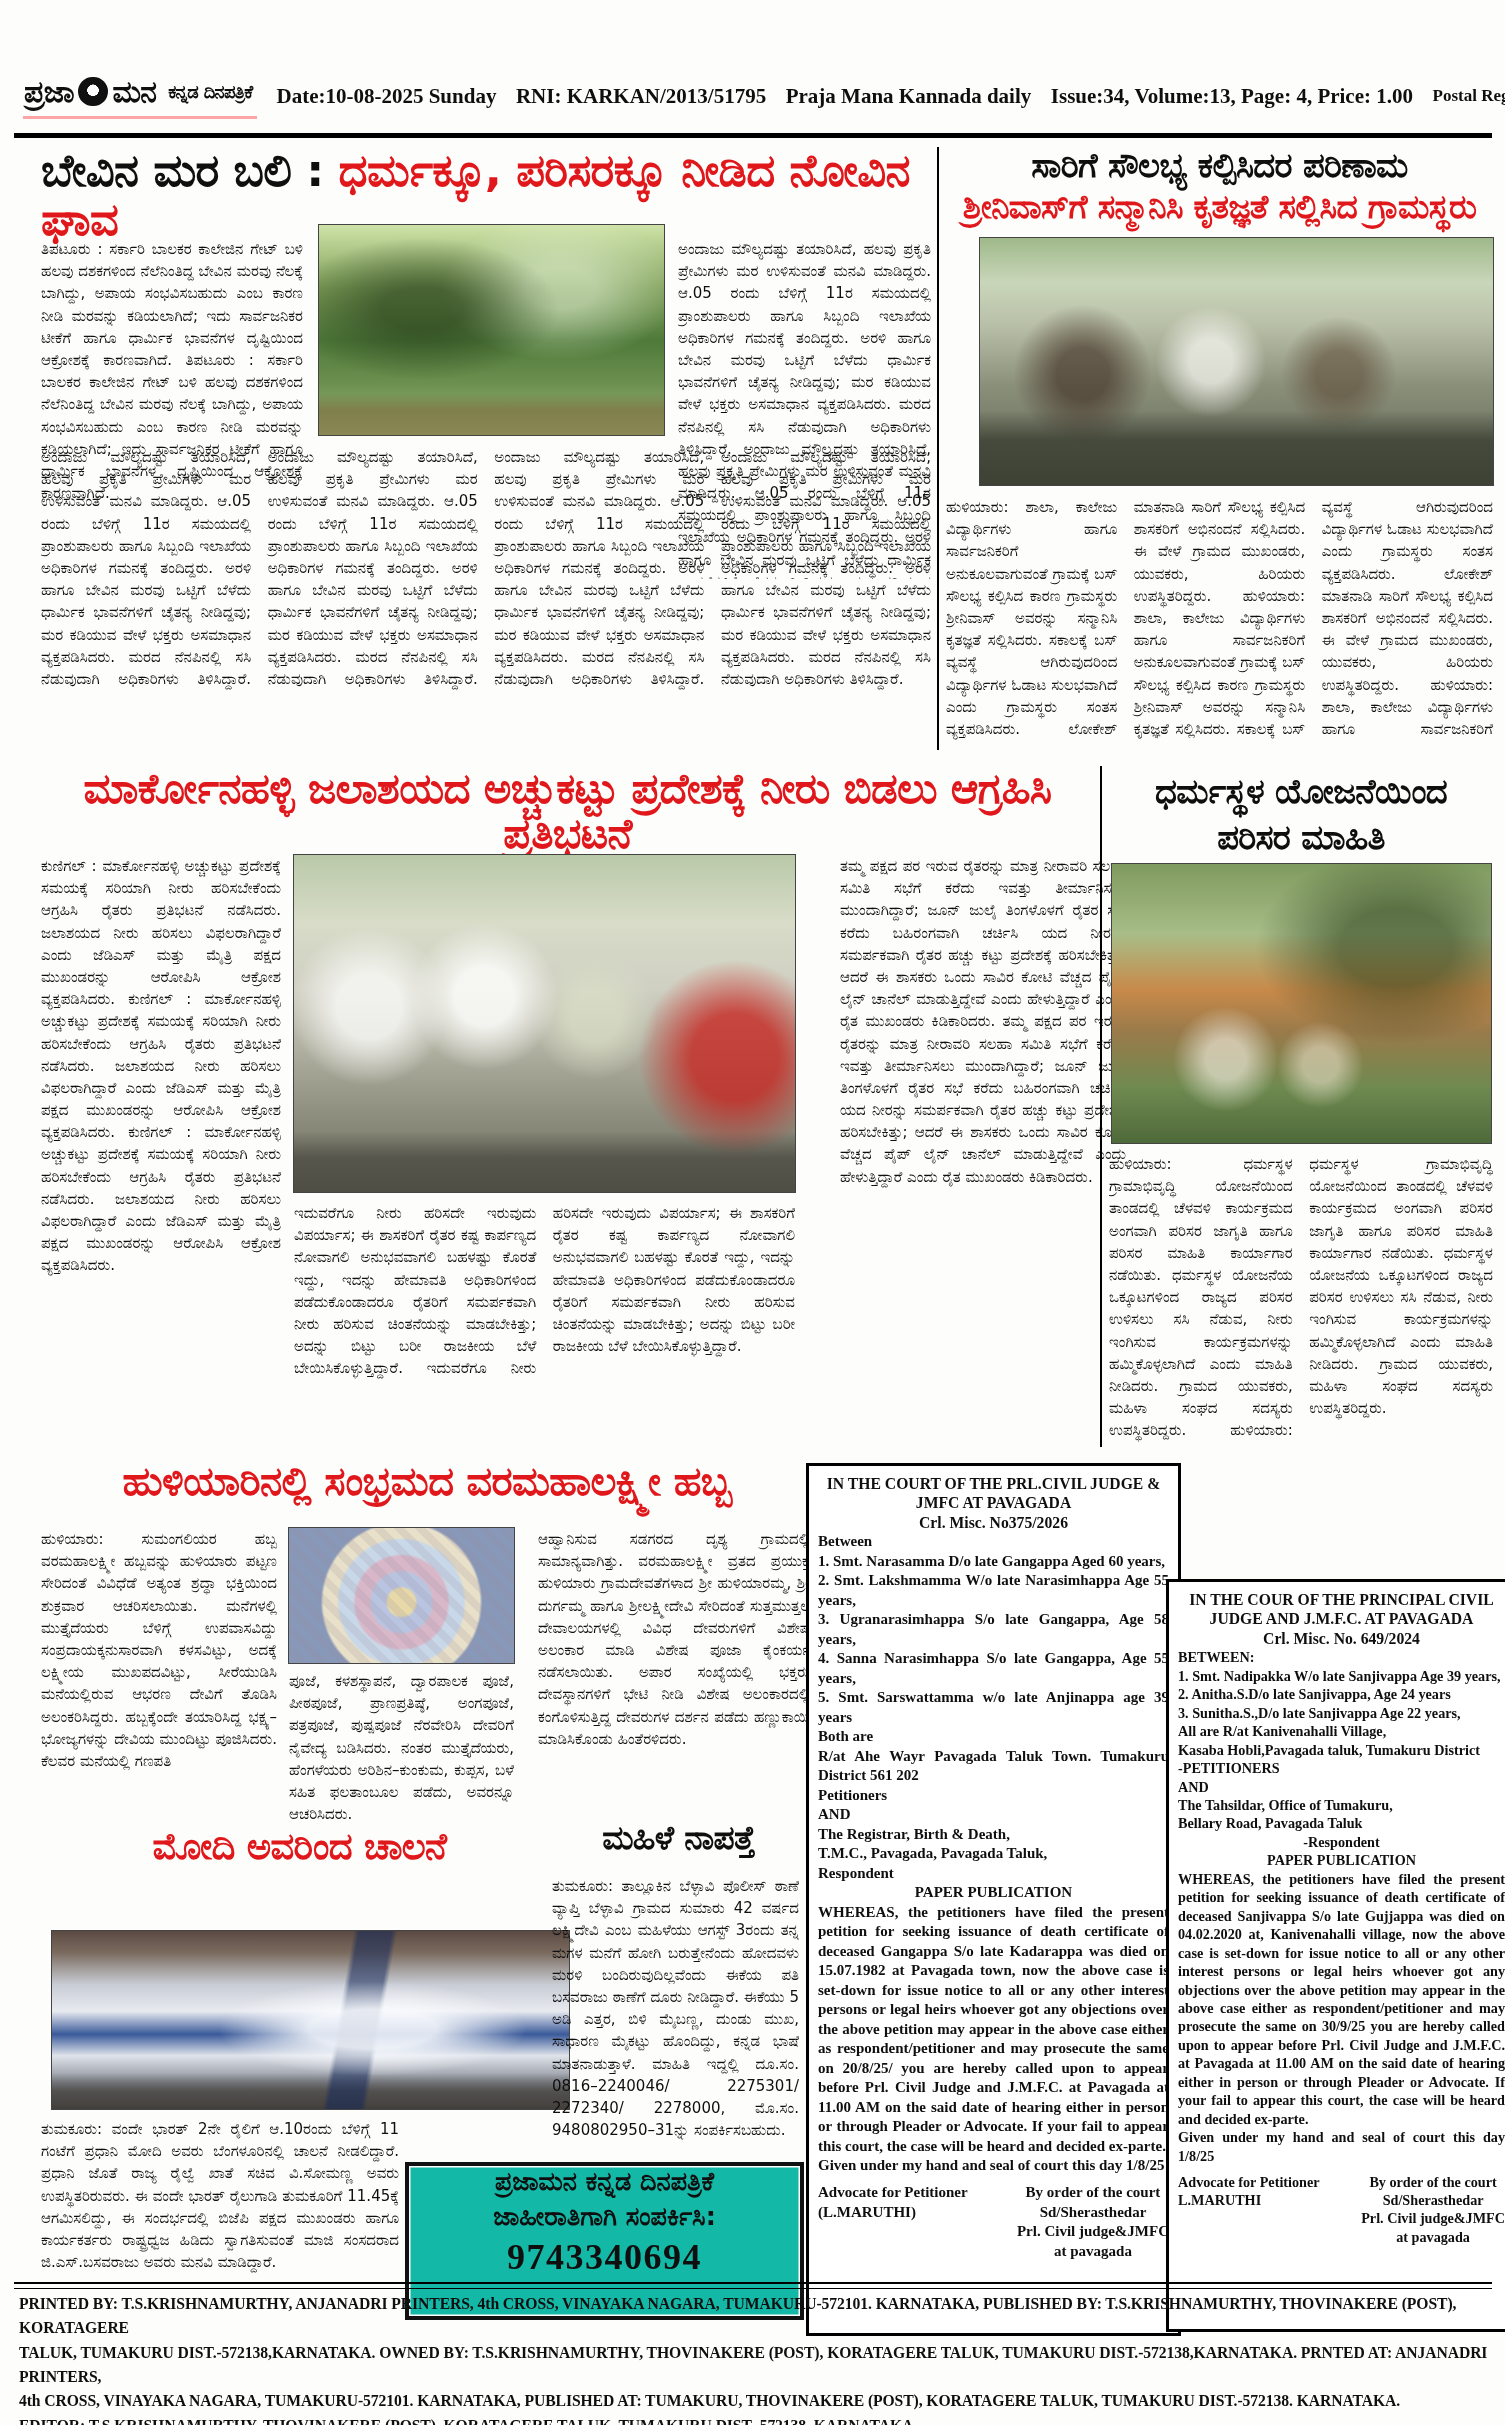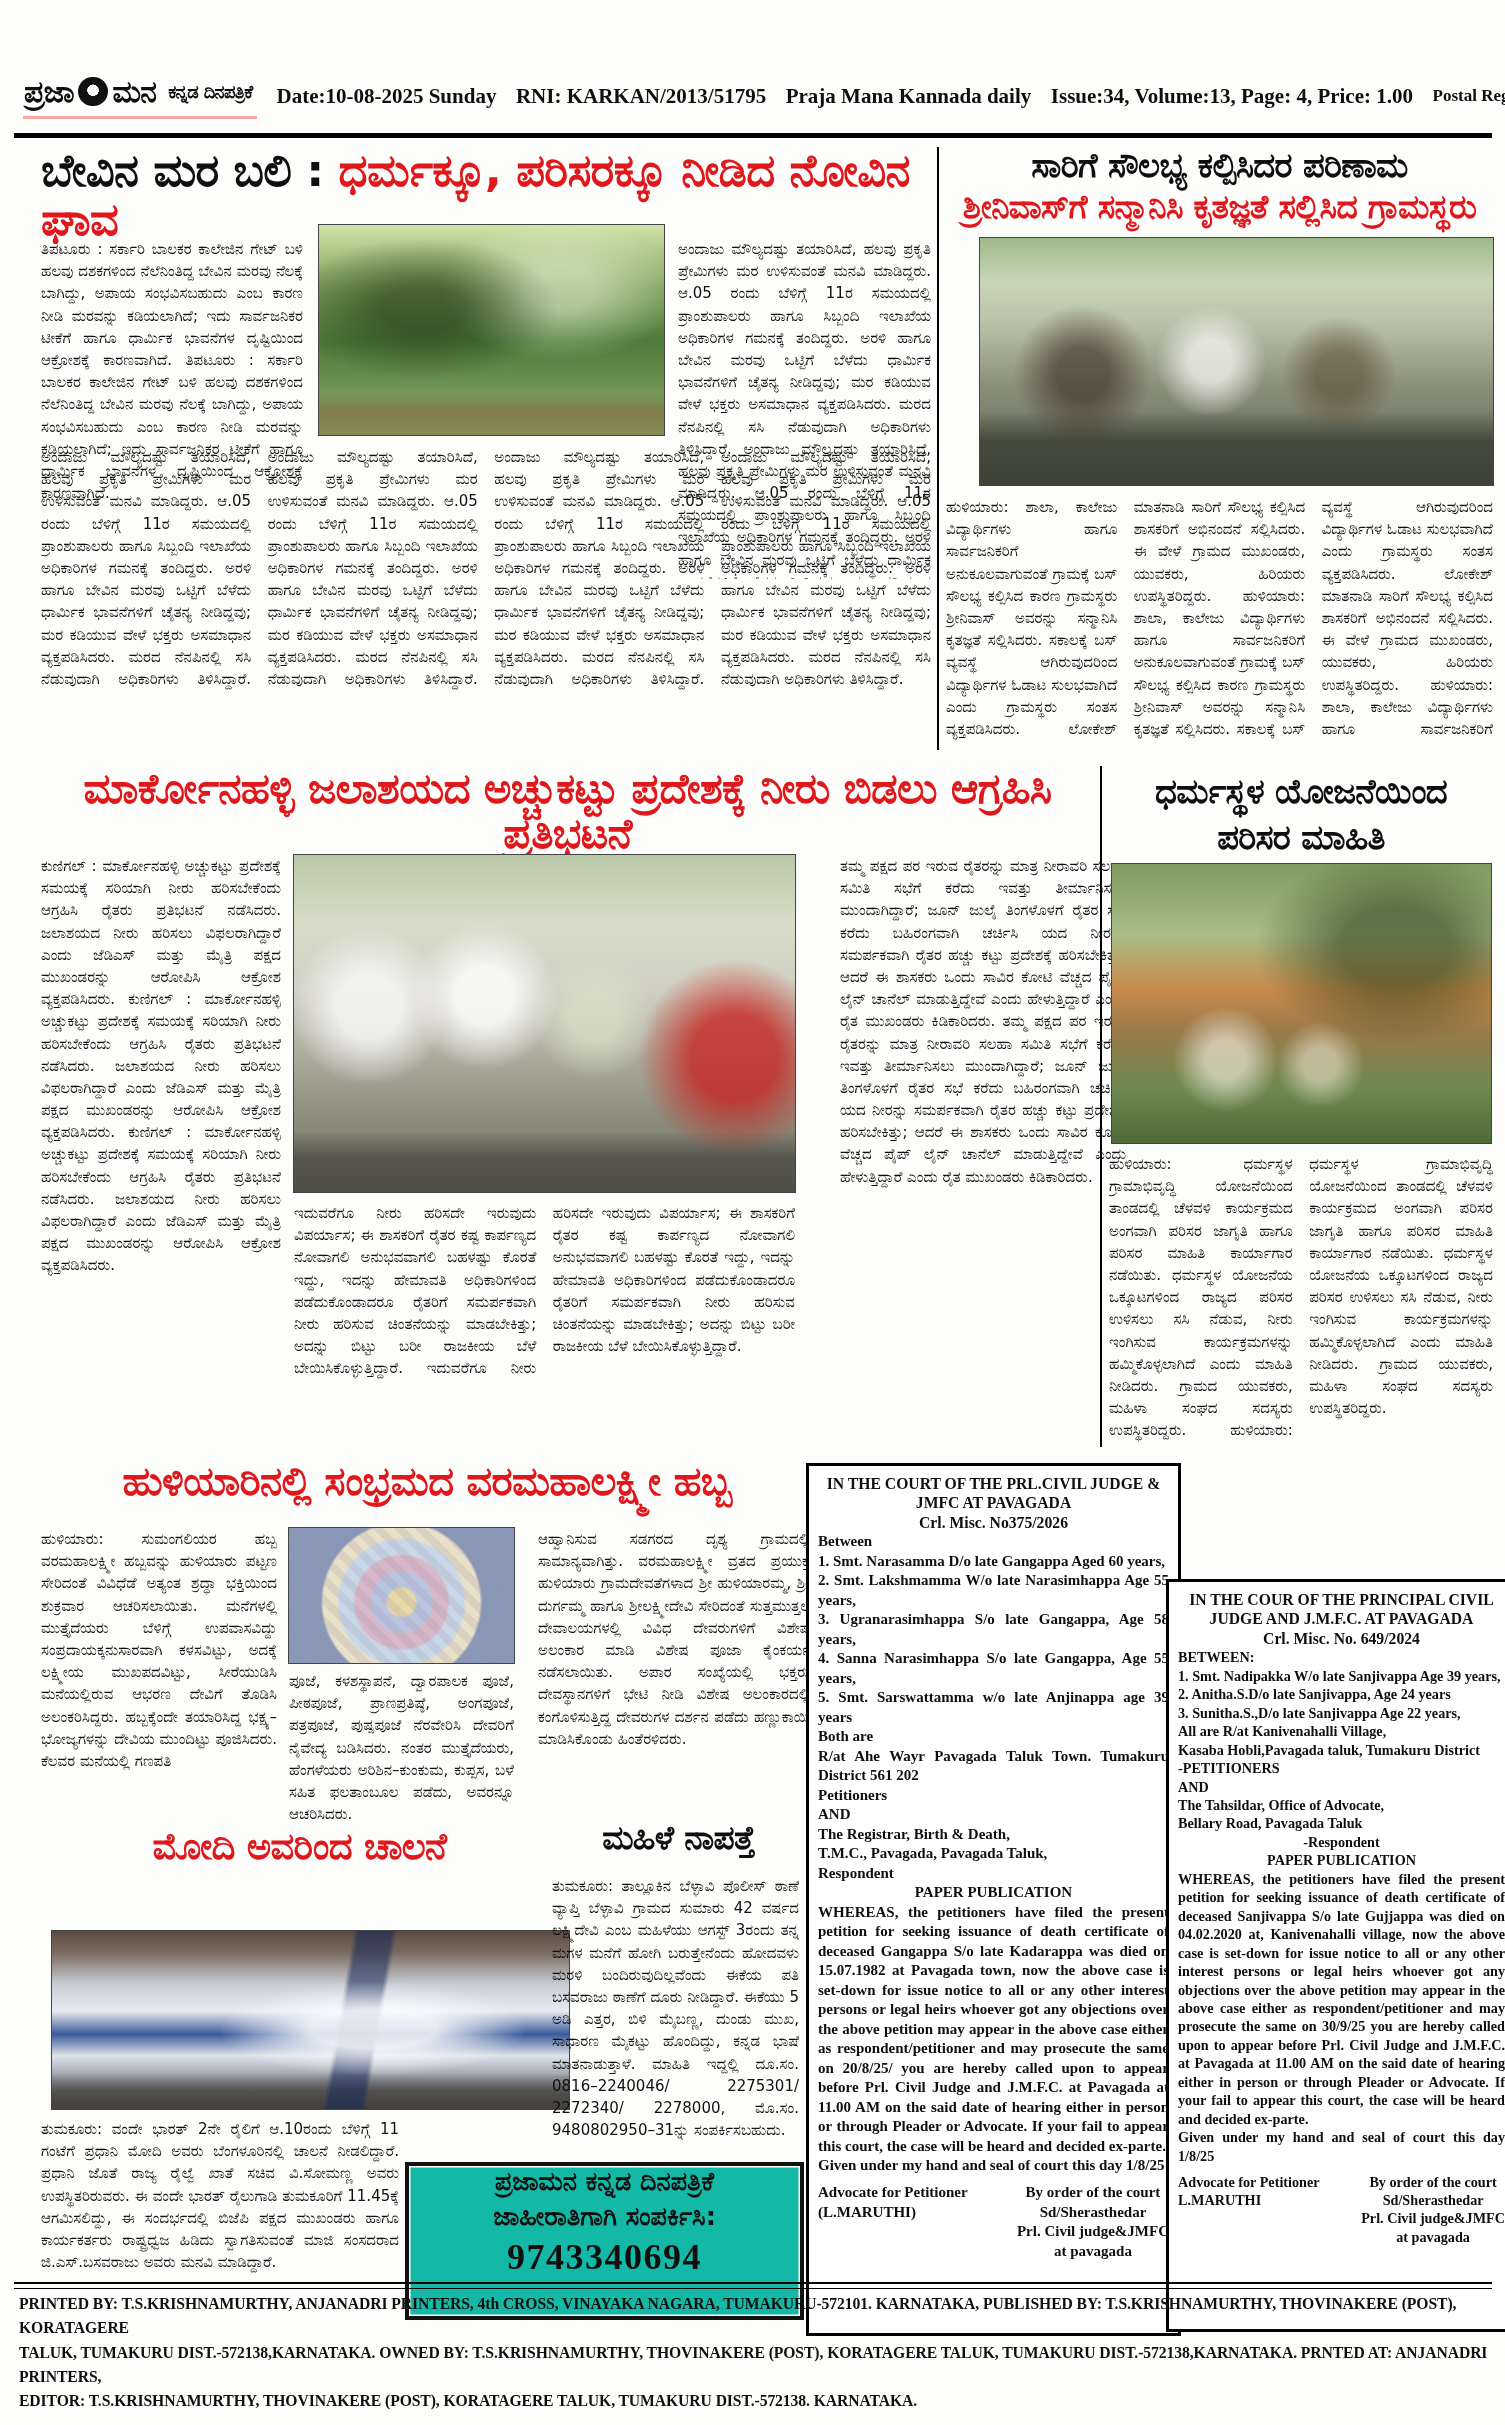--- a/index.html
+++ b/index.html
@@ -214,21 +214,21 @@
     <div class="t">IN THE COUR OF THE PRINCIPAL CIVIL JUDGE AND J.M.F.C. AT PAVAGADA</div>
     <div class="t">Crl. Misc. No. 649/2024</div>
     <div>BETWEEN:</div>
     <div>1. Smt. Nadipakka W/o late Sanjivappa Age 39 years,</div>
     <div>2. Anitha.S.D/o late Sanjivappa, Age 24 years</div>
     <div>3. Sunitha.S.,D/o late Sanjivappa Age 22 years,</div>
     <div>All are R/at Kanivenahalli Village,</div>
     <div>Kasaba Hobli,Pavagada taluk, Tumakuru District</div>
     <div>-PETITIONERS</div>
     <div>AND</div>
-    <div>The Tahsildar, Office of Advocate,</div>
+    <div>The Tahsildar, Office of Tumakuru,</div>
     <div>Bellary Road, Pavagada Taluk</div>
     <div class="c">-Respondent</div>
     <div class="c">PAPER PUBLICATION</div>
     <div>WHEREAS, the petitioners have filed the present petition for seeking issuance of death certificate of deceased Sanjivappa S/o late Gujjappa was died on 04.02.2020 at, Kanivenahalli village, now the above case is set-down for issue notice to all or any other interest persons or legal heirs whoever got any objections over the above petition may appear in the above case either as respondent/petitioner and may prosecute the same on 30/9/25 you are hereby called upon to appear before Prl. Civil Judge and J.M.F.C. at Pavagada at 11.00 AM on the said date of hearing either in person or through Pleader or Advocate. If your fail to appear this court, the case will be heard and decided ex-parte.</div>
     <div>Given under my hand and seal of court this day 1/8/25</div>
     <div class="sig">
       <div>
         <div>Advocate for Petitioner</div>
         <div>L.MARUTHI</div>
       </div>
@@ -238,17 +238,18 @@
         <div>Prl. Civil judge&amp;JMFC</div>
         <div>at pavagada</div>
       </div>
     </div>
   </div>
 
   <div class="botrule"></div>
   <div class="imprint">
     <div>PRINTED BY: T.S.KRISHNAMURTHY, ANJANADRI PRINTERS, 4th CROSS, VINAYAKA NAGARA, TUMAKURU-572101. KARNATAKA, PUBLISHED BY: T.S.KRISHNAMURTHY, THOVINAKERE (POST), KORATAGERE</div>
     <div>TALUK, TUMAKURU DIST.-572138,KARNATAKA. OWNED BY: T.S.KRISHNAMURTHY, THOVINAKERE (POST), KORATAGERE TALUK, TUMAKURU DIST.-572138,KARNATAKA. PRNTED AT: ANJANADRI PRINTERS,</div>
+    <div>4th CROSS, VINAYAKA NAGARA, TUMAKURU-572101. KARNATAKA, PUBLISHED AT: TUMAKURU, THOVINAKERE (POST), KORATAGERE TALUK, TUMAKURU DIST.-572138. KARNATAKA.</div>
     <div>EDITOR: T.S.KRISHNAMURTHY, THOVINAKERE (POST), KORATAGERE TALUK, TUMAKURU DIST.-572138. KARNATAKA.</div>
   </div>
 
 </div>
 
 
 </body></html>

